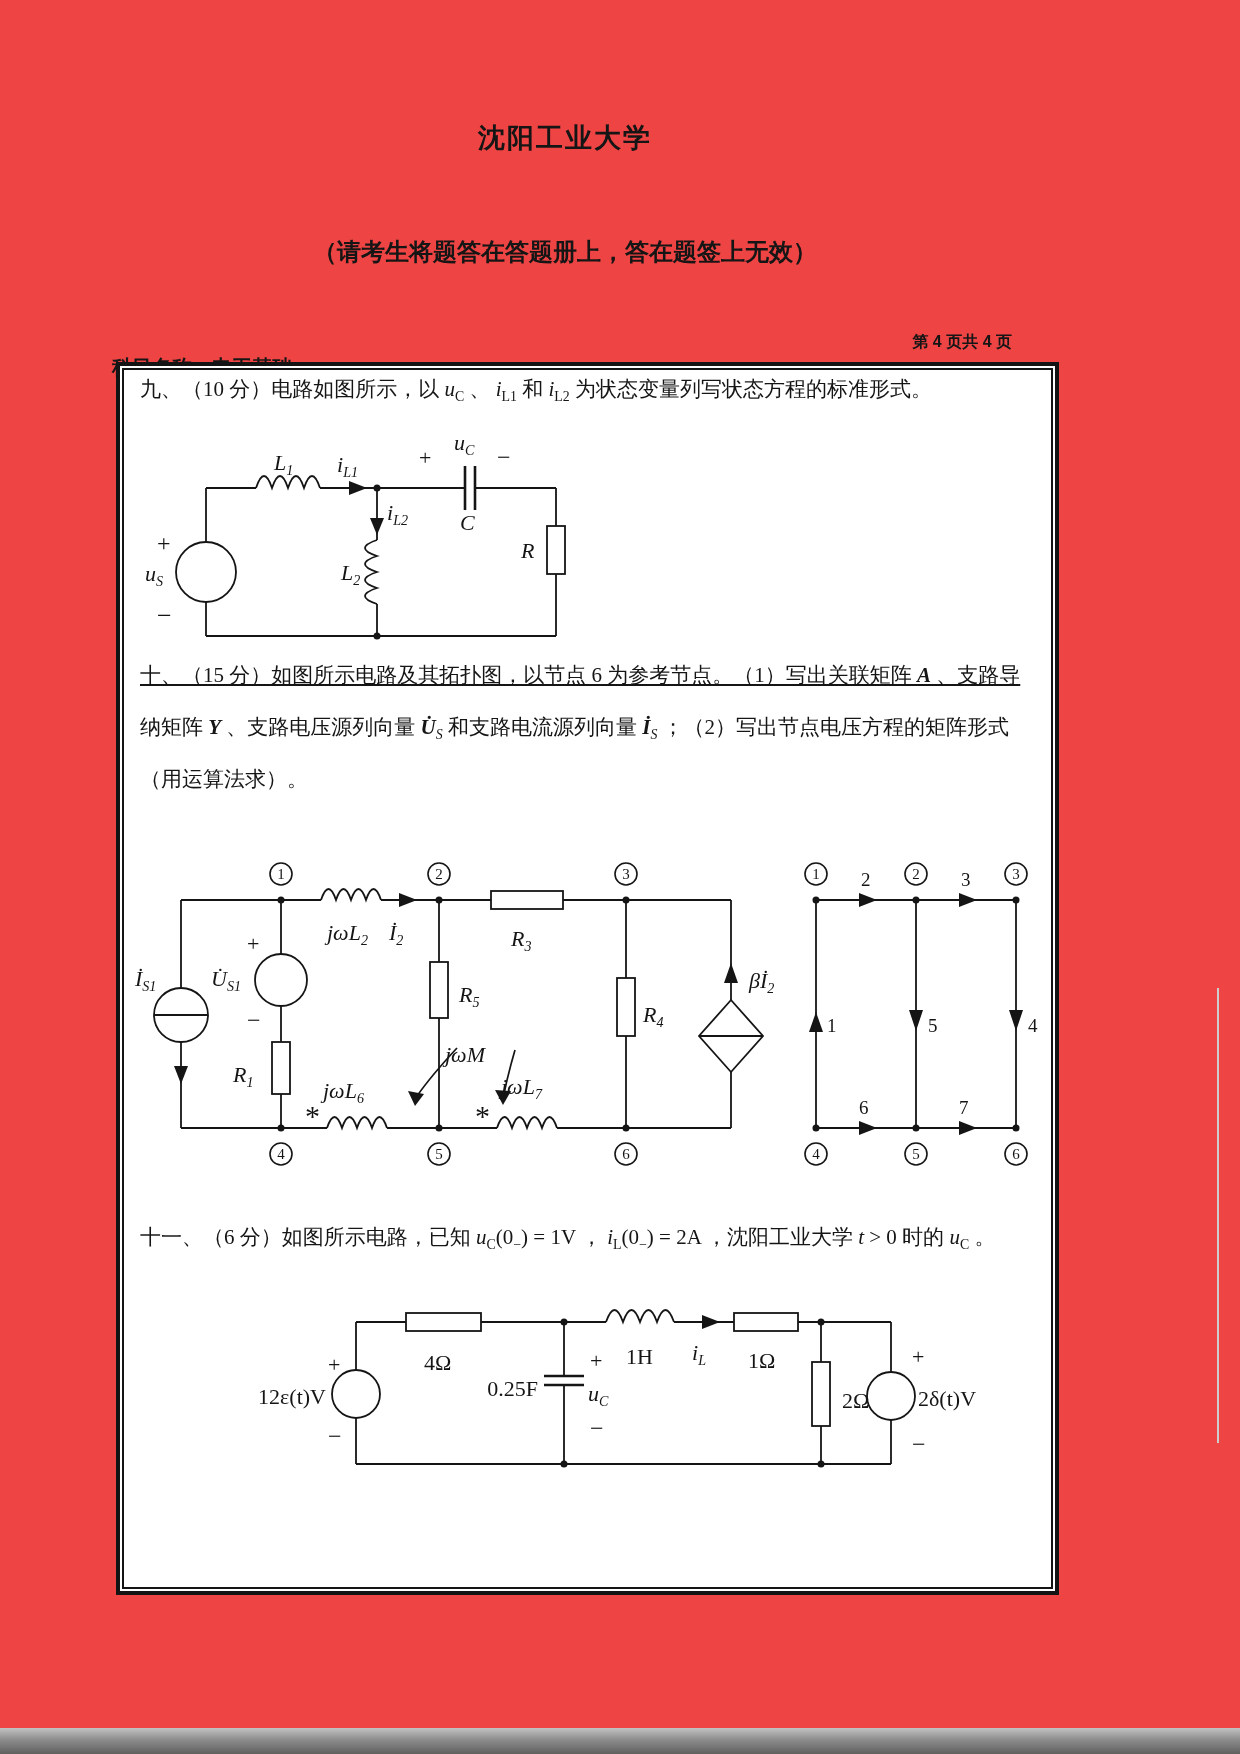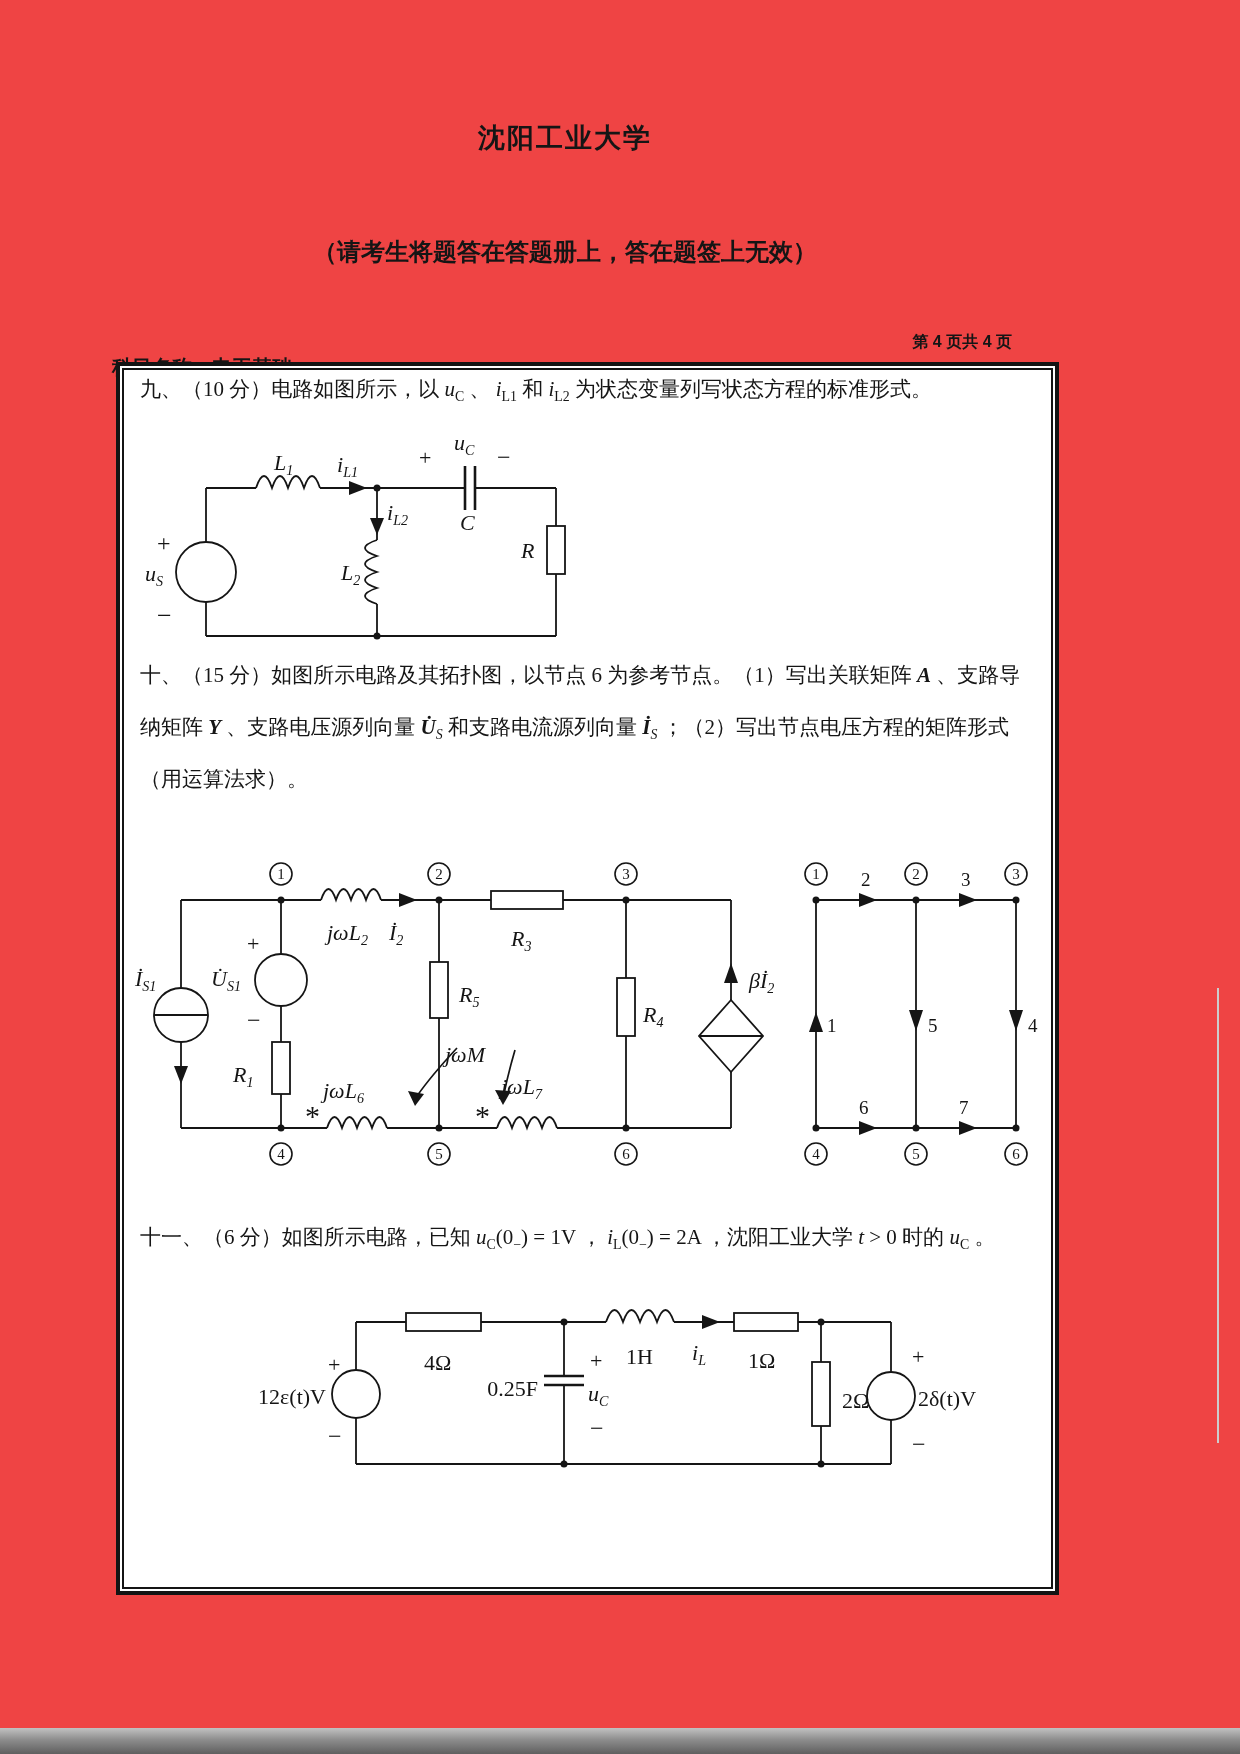--- a/index.html
+++ b/index.html
@@ -73,21 +73,21 @@
       <text x="206" y="54" font-size="22" class="mt"><tspan>i</tspan><tspan class="ts" dy="5">L1</tspan></text>
       <text x="256" y="102" font-size="22" class="mt"><tspan>i</tspan><tspan class="ts" dy="5">L2</tspan></text>
       <text x="210" y="162" font-size="22" class="mt"><tspan>L</tspan><tspan class="ts" dy="5">2</tspan></text>
       <text x="288" y="47" font-size="22" class="ut">+</text>
       <text x="323" y="32" font-size="22" class="mt"><tspan>u</tspan><tspan class="ts" dy="5">C</tspan></text>
       <text x="366" y="47" font-size="24" class="ut">−</text>
       <text x="329" y="112" font-size="22" class="mt">C</text>
       <text x="390" y="140" font-size="22" class="mt">R</text>
     </svg>
 
-    <div class="q" style="left:20px;top:294px;"><span>十、（15 分）如图所示电路及其拓扑图，以节点 6 为参考节点。（1）写出关联矩阵 </span><span class="it bd">A</span><span> 、支路导</span></div>
+    <div class="q" style="left:20px;top:294px;text-decoration:underline;"><span>十、（15 分）如图所示电路及其拓扑图，以节点 6 为参考节点。（1）写出关联矩阵 </span><span class="it bd">A</span><span> 、支路导</span></div>
     <div class="q" style="left:20px;top:346px;"><span>纳矩阵 </span><span class="it bd">Y</span><span> 、支路电压源列向量 </span><span class="it bd">U̇</span><sub class="it">S</sub><span> 和支路电流源列向量 </span><span class="it bd">İ</span><sub class="it">S</sub><span> ；（2）写出节点电压方程的矩阵形式</span></div>
     <div class="q" style="left:20px;top:398px;"><span>（用运算法求）。</span></div>
 
     <svg class="csvg" style="left:11px;top:484px;" width="920" height="330" viewBox="0 0 920 330">
       <g stroke="#151515" stroke-width="1.8" fill="none">
         <path d="M50,50 H190"></path>
           <path d="M250,50 H600"></path>
         <path d="M50,50 V278"></path>
           <path d="M600,50 V278"></path>
         <path d="M50,278 H196"></path>

